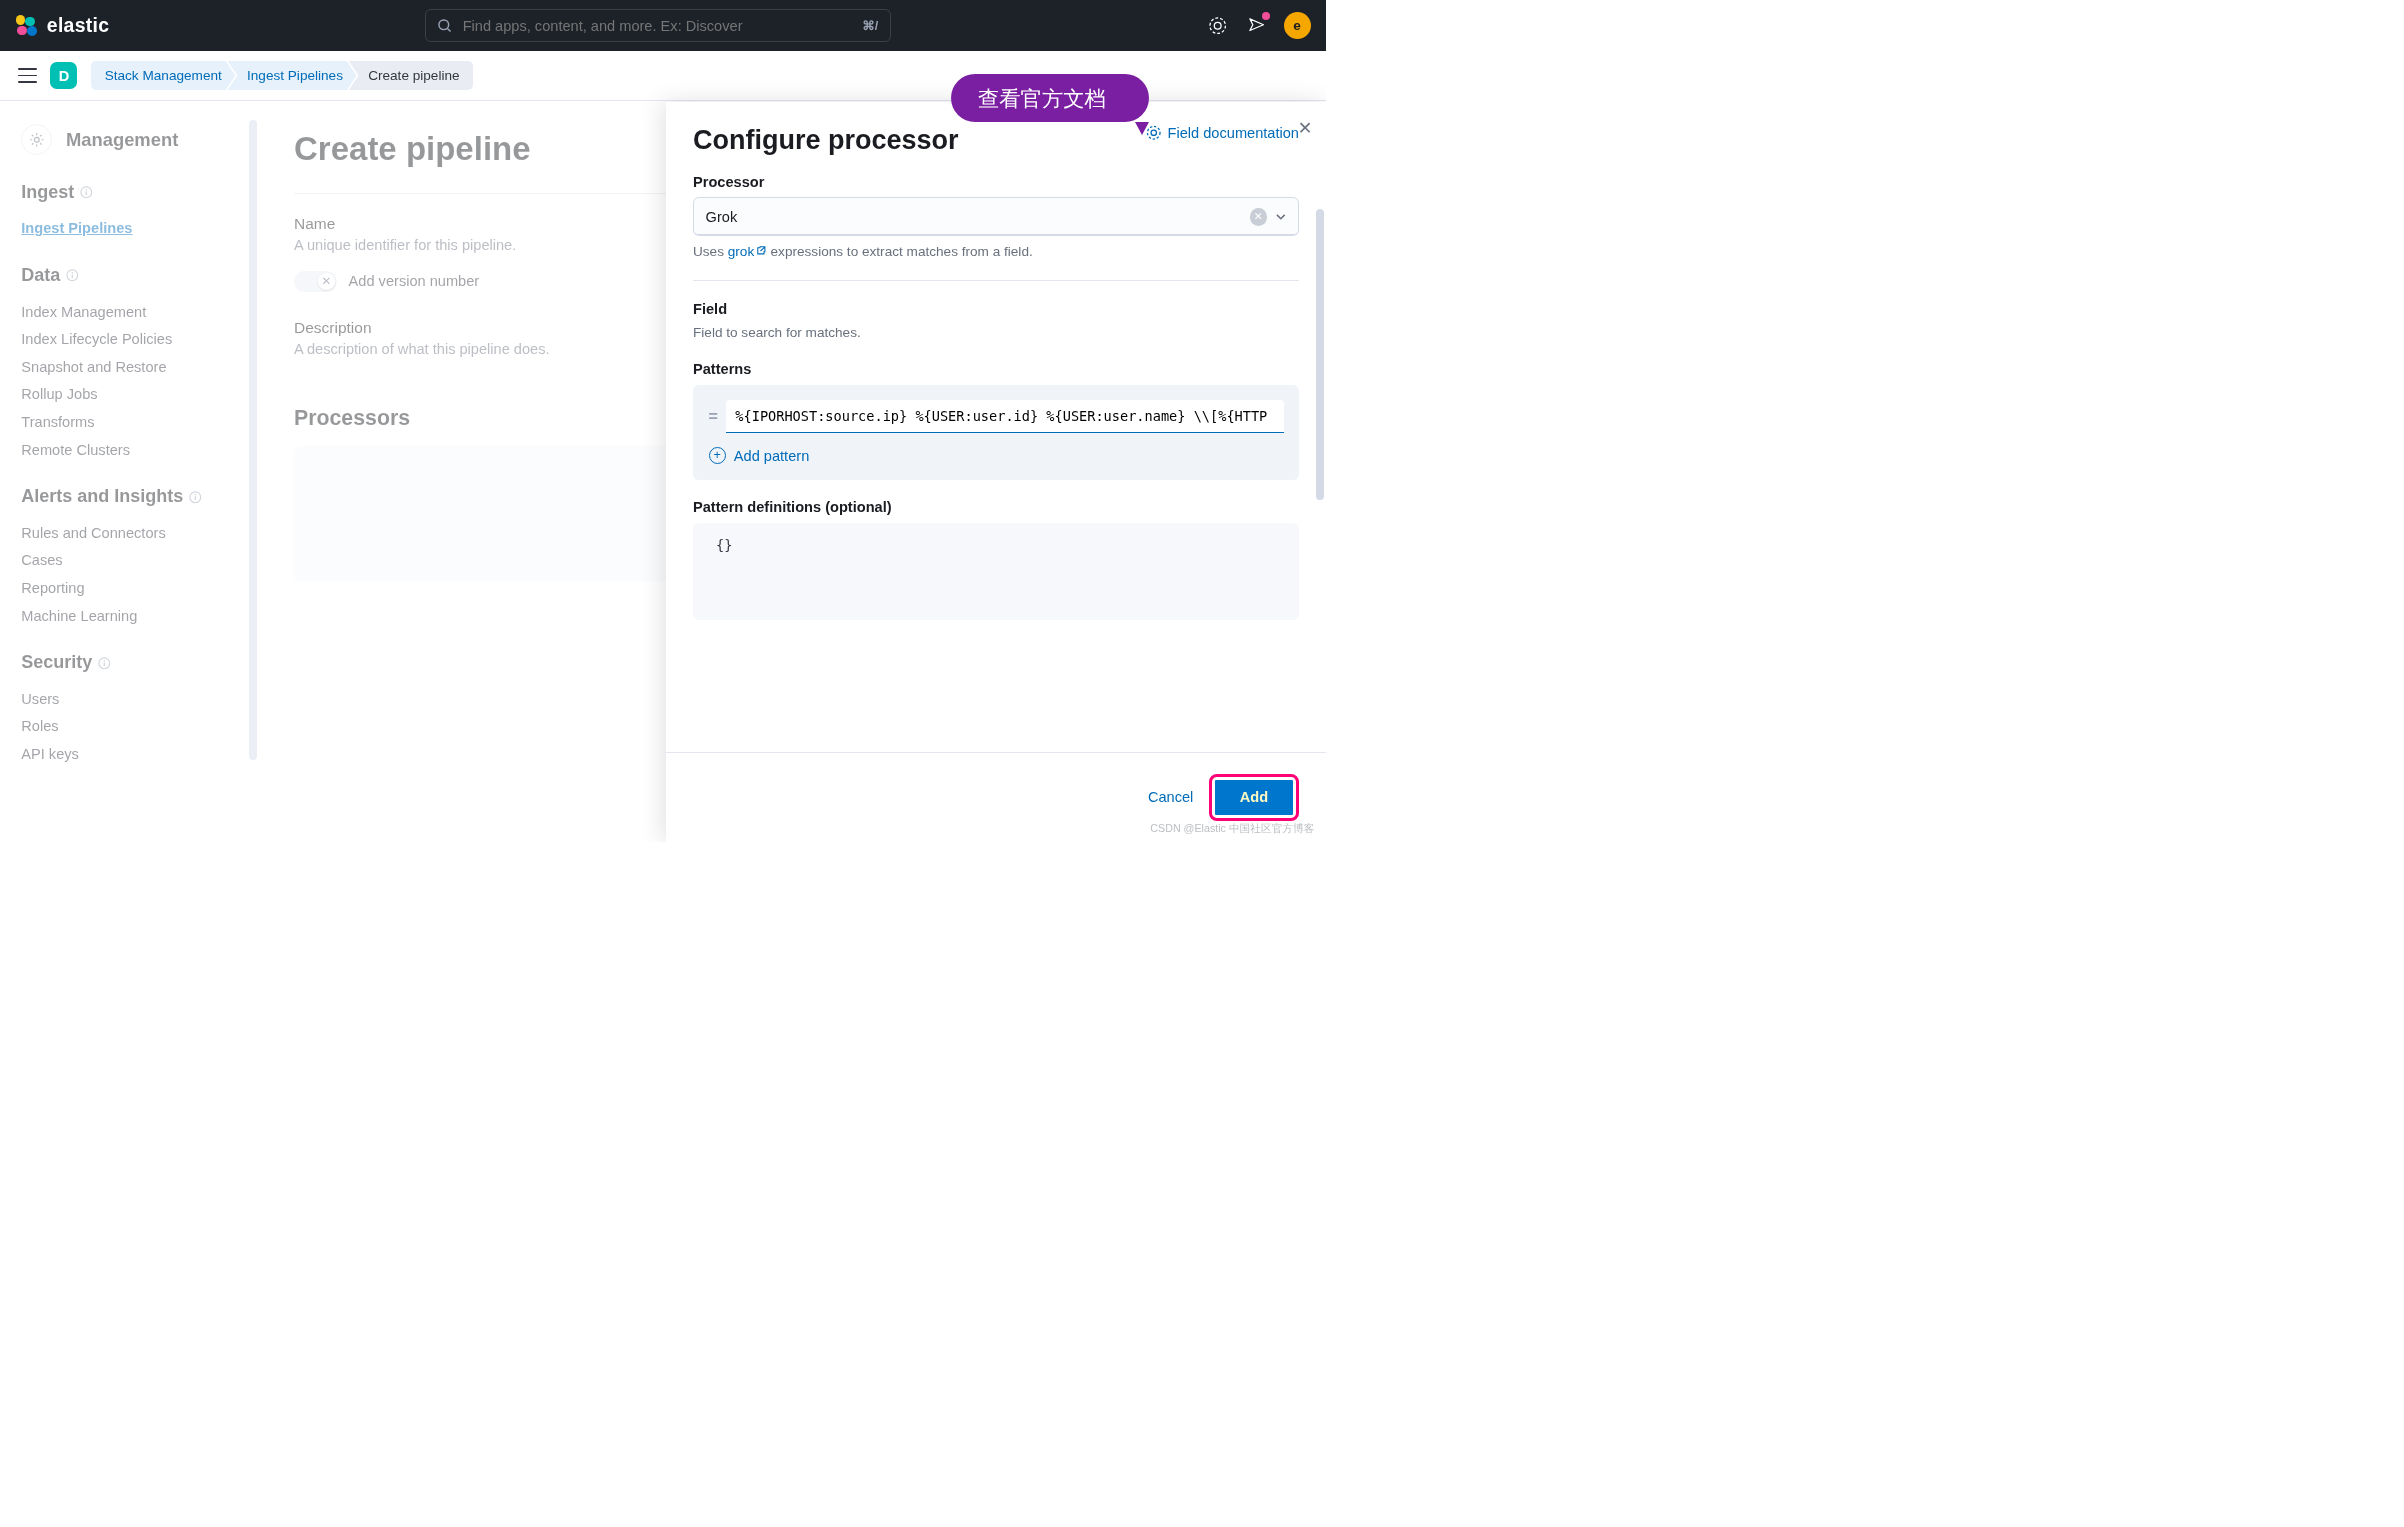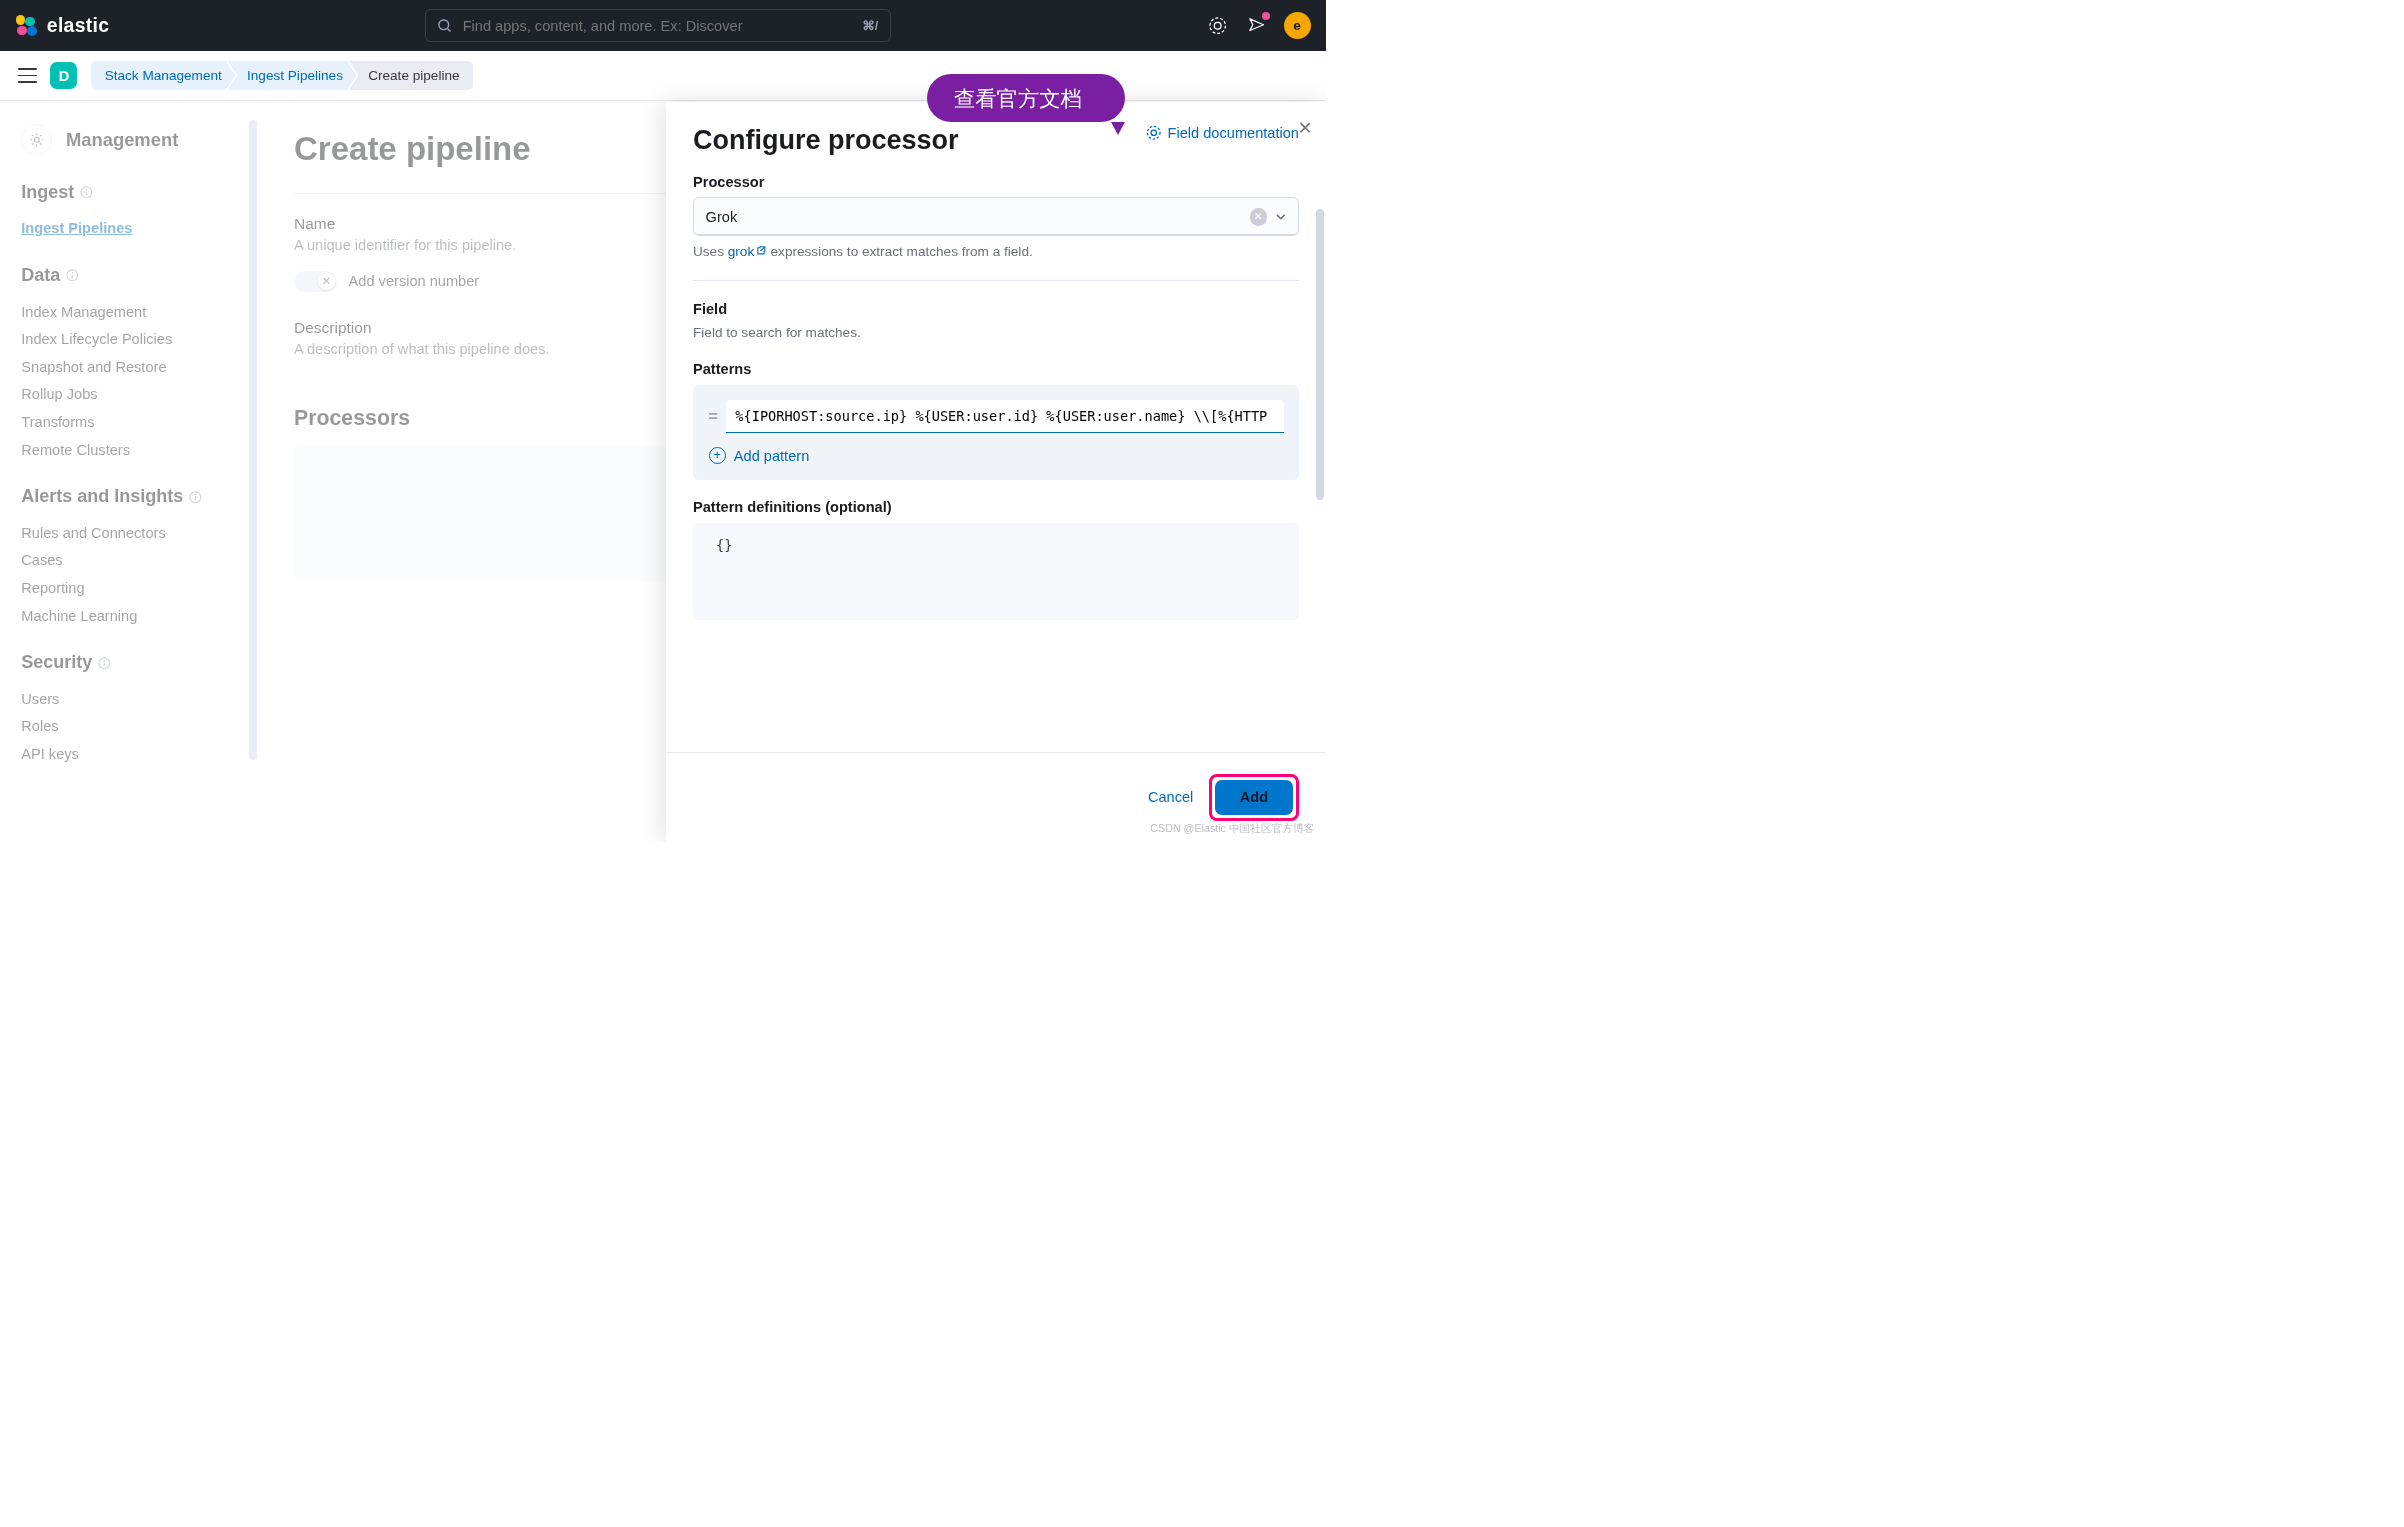--- a/index.html
+++ b/index.html
@@ -80,25 +80,25 @@
 .hr2 { height: 1px; background: #e3e6ef; margin-bottom: 19.4px; }
 .patterns-box { background: #f0f3f8; border-radius: 5.8px; padding: 15.5px; margin-bottom: 19.4px; }
 .pattern-row { display: flex; align-items: center; gap: 9.7px; margin-bottom: 13.6px; }
 .drag-h { color: #98a2b3; font-weight: 700; letter-spacing: -1.9px; }
 .pattern-input { flex: 1; height: 33px; border: 0; border-bottom: 1.9px solid #006bb8; background: #fff; padding: 0 9.7px; font-size: 13.6px; border-radius: 3.9px 3.9px 0 0; font-family: "SFMono-Regular", Consolas, monospace; }
 .add-pattern { color: #006bb8; font-size: 14.6px; font-weight: 500; display: flex; align-items: center; gap: 7.8px; }
 .plus-circle { width: 17.5px; height: 17.5px; border: 1.5px solid #006bb8; border-radius: 50%; display: flex; align-items: center; justify-content: center; font-size: 12.6px; line-height: 1; }
 .code-area { background: #f7f8fc; border-radius: 5.8px; padding: 13.6px 23px; min-height: 97px; font-family: "SFMono-Regular", Consolas, monospace; font-size: 13.6px; color: #343741; }
 .fly-foot { border-top: 1px solid #e3e6ef; padding: 21px 27px; display: flex; justify-content: flex-end; gap: 15.5px; align-items: center; background: #fff; }
 .btn-cancel { color: #006bb8; font-size: 14.6px; font-weight: 500; background: none; border: 0; cursor: pointer; }
-.btn-add { background: #07c; color: #0f172a; font-size: 14.6px; font-weight: 600; border: 0; border-radius: 7px; padding: 9.7px 25px; cursor: pointer; }
+.btn-add { background: #07c; color: #fef9c3; font-size: 14.6px; font-weight: 600; border: 0; border-radius: 1px; padding: 9.7px 25px; cursor: pointer; }
 .add-highlight { border: 3.9px solid #ff0077; border-radius: 7.8px; padding: 2.9px; }
 
 
-.callout { position: absolute; top: 74px; left: 927px; z-index: 20; }
+.callout { position: absolute; top: 74px; left: 951px; z-index: 20; }
 .callout-body { background: #7b1fa2; color: #fff; font-size: 21.3px; font-weight: 500; padding: 9.7px 27px; border-radius: 25px; }
 .callout-tail { width: 0; height: 0; border-left: 7.8px solid transparent; border-right: 7.8px solid transparent; border-top: 13.6px solid #7b1fa2; margin-left: 184px; }
 
 .watermark { position: absolute; right: 11.6px; bottom: 5.8px; font-size: 10.7px; color: rgba(120,125,135,.5); z-index: 30; }
 svg { display: block; }
 </style>
 </head>
 <body>
 
 <div class="topbar">

